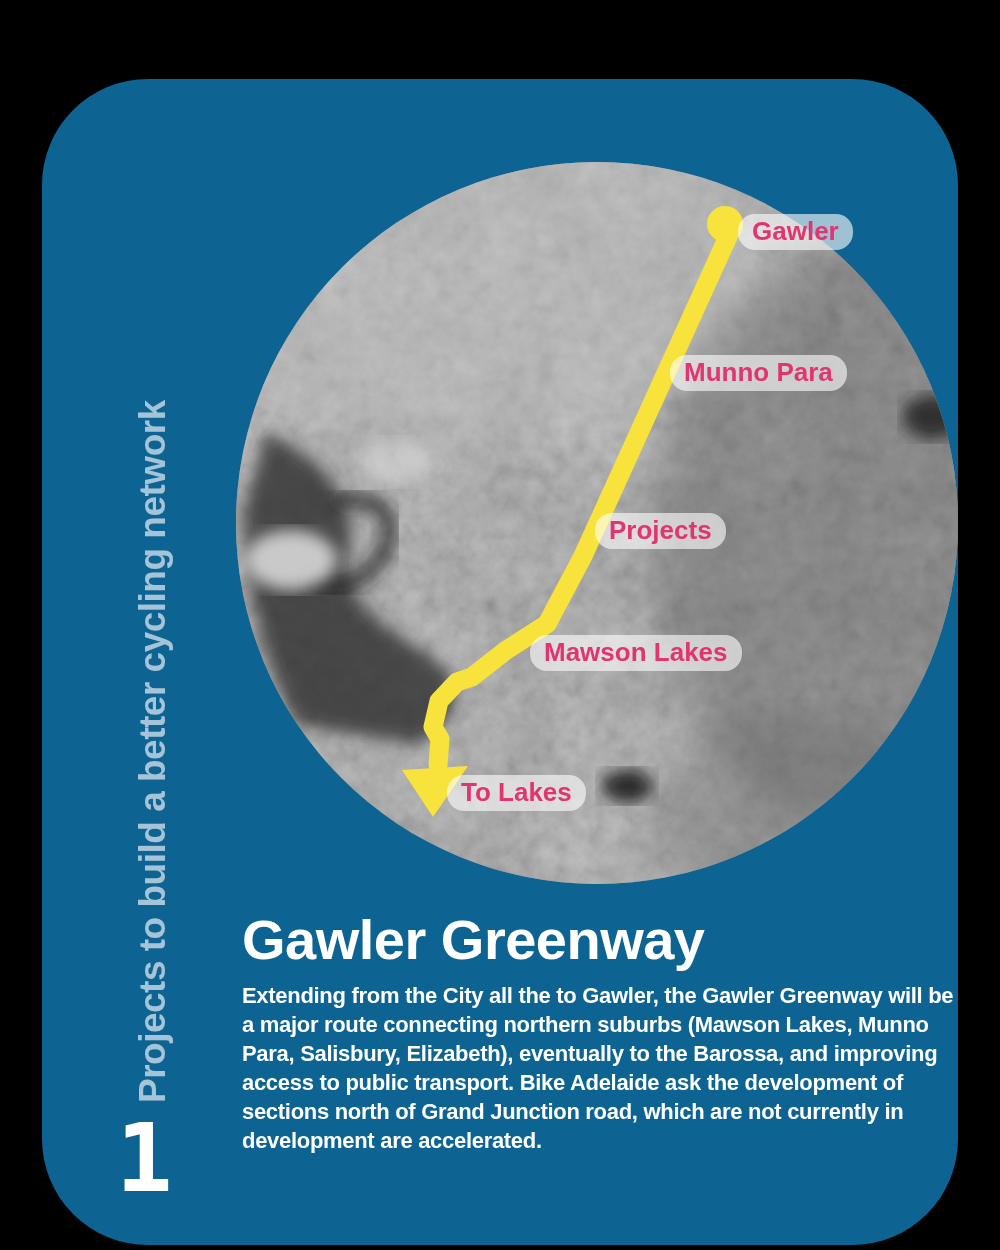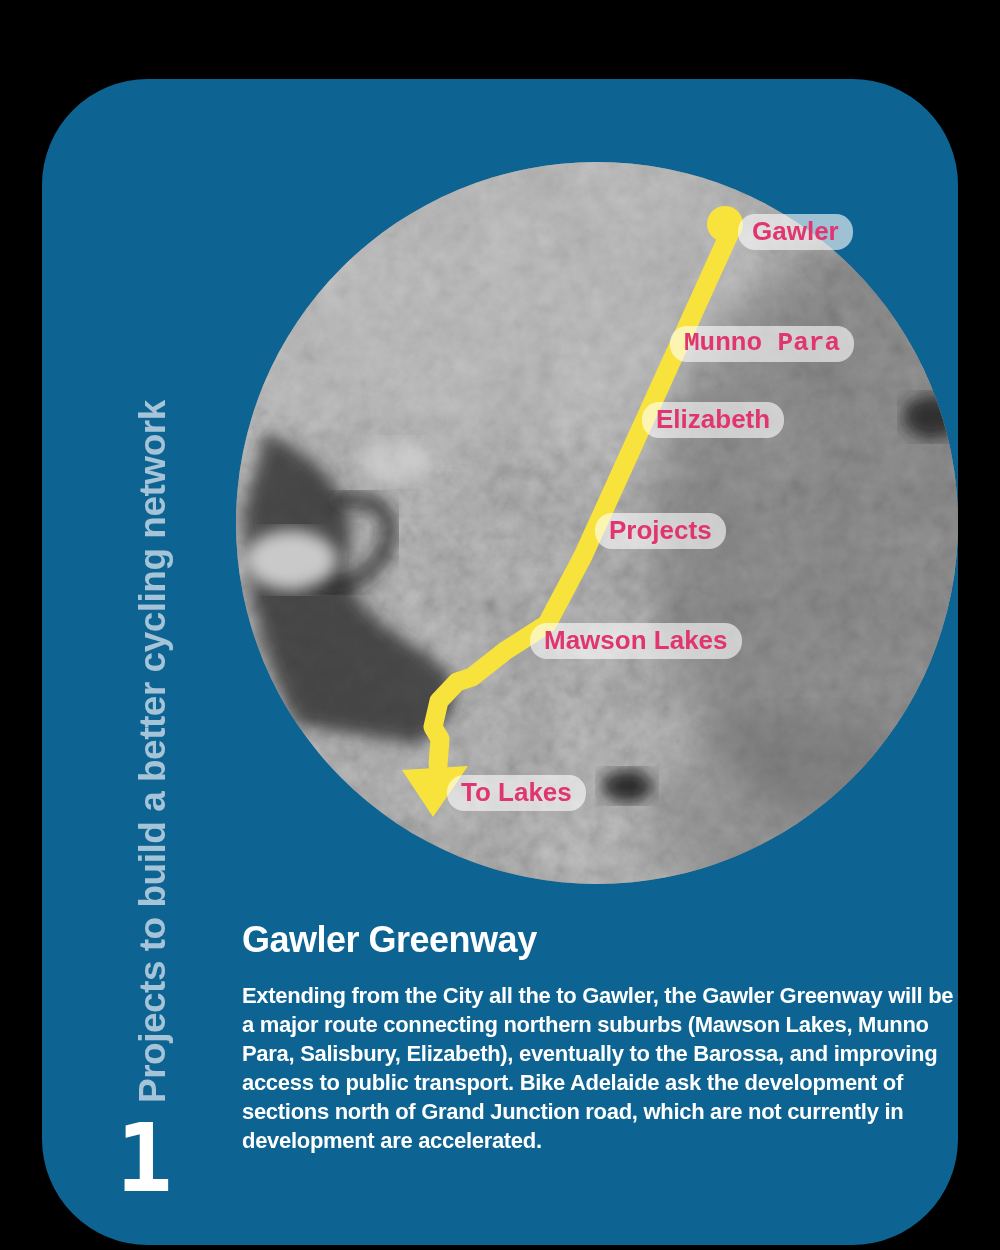--- a/index.html
+++ b/index.html
@@ -13,39 +13,39 @@
   }
   .map-svg{position:absolute;left:194px;top:83px;width:722px;height:722px;}
   .map-label{
     position:absolute;display:inline-block;
     background:rgba(255,255,255,0.6);border-radius:17px;
     padding:4px 14px 6px 14px;
     color:#e0356f;font-weight:700;font-size:26px;line-height:26px;
     white-space:nowrap;
   }
   .lbl-gawler{left:696px;top:135px;}
-  .lbl-munno{left:628px;top:247px;font-family:Liberation Mono, monospace;}
+  .lbl-munno{left:628px;top:276px;}
   .lbl-elizabeth{left:600px;top:323px;}
   .lbl-salisbury{left:553px;top:434px;}
-  .lbl-mawson{left:488px;top:544px;}
+  .lbl-mawson{left:488px;top:556px;}
   .lbl-tocity{left:405px;top:696px;}
   .side-text{
     position:absolute;left:90px;top:1024px;
     transform:rotate(-90deg);transform-origin:0 0;
     white-space:nowrap;
     color:#a6c4d8;font-weight:700;font-size:37px;letter-spacing:-0.5px;
   }
   .big-number{
     position:absolute;left:74px;top:1032px;
     color:#ffffff;font-weight:700;font-size:94px;line-height:96px;
     font-family:"DejaVu Sans Mono",monospace;
   }
   .title{
     position:absolute;left:200px;top:830px;
-    color:#ffffff;font-weight:700;font-size:36px;line-height:62px;
+    color:#ffffff;font-weight:700;font-size:56px;line-height:62px;
     letter-spacing:-0.5px;
   }
   .body-text{
     position:absolute;left:200px;top:902px;width:800px;
     color:#ffffff;font-weight:700;font-size:22px;line-height:29px;
     letter-spacing:-0.3px;white-space:pre-line;
   }
   .footer{
     position:absolute;left:448px;top:1188px;
     display:flex;align-items:flex-end;font-family:Liberation Serif, serif;
@@ -108,21 +108,20 @@
         <ellipse cx="697" cy="255" rx="30" ry="22" fill="#202020" opacity="0.85" filter="url(#blur8)"></ellipse>
 
         <path d="M495 68 L347 394 L311 462 L269 489 L236 515 L221 520 L203 539 L197 565 L204 577 L202 603" fill="none" stroke="#f7e33c" stroke-width="19" stroke-linejoin="round" stroke-linecap="round"></path>
         <circle cx="489" cy="62" r="18" fill="#f7e33c"></circle>
         <polygon points="166,608 232,604 197,655" fill="#f7e33c"></polygon>
       </g>
     </svg>
 
     <div class="map-label lbl-gawler">Gawler</div>
     <div class="map-label lbl-munno">Munno Para</div>
-    <div class="map-label lbl-elizabeth">Elizabeth</div>
     <div class="map-label lbl-salisbury">Projects</div>
     <div class="map-label lbl-mawson">Mawson Lakes</div>
     <div class="map-label lbl-tocity">To Lakes</div>
 
     <div class="side-text">Projects to build a better cycling network</div>
     <div class="big-number">1</div>
 
     <div class="title">Gawler Greenway</div>
     <div class="body-text">Extending from the City all the to Gawler, the Gawler Greenway will be
 a major route connecting northern suburbs (Mawson Lakes, Munno

